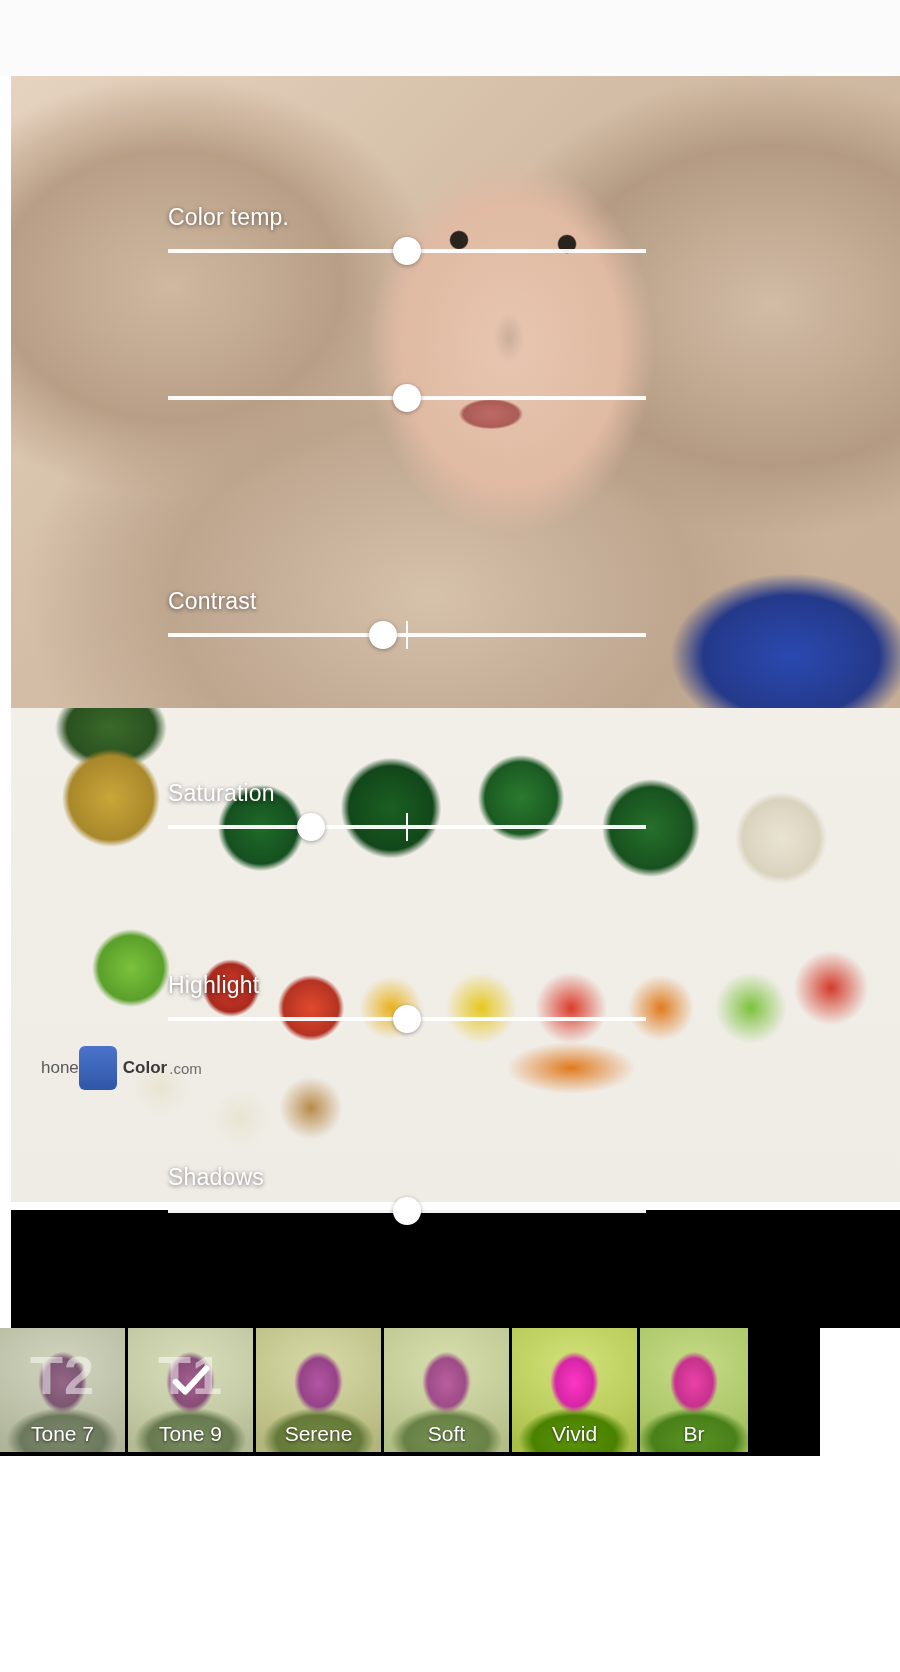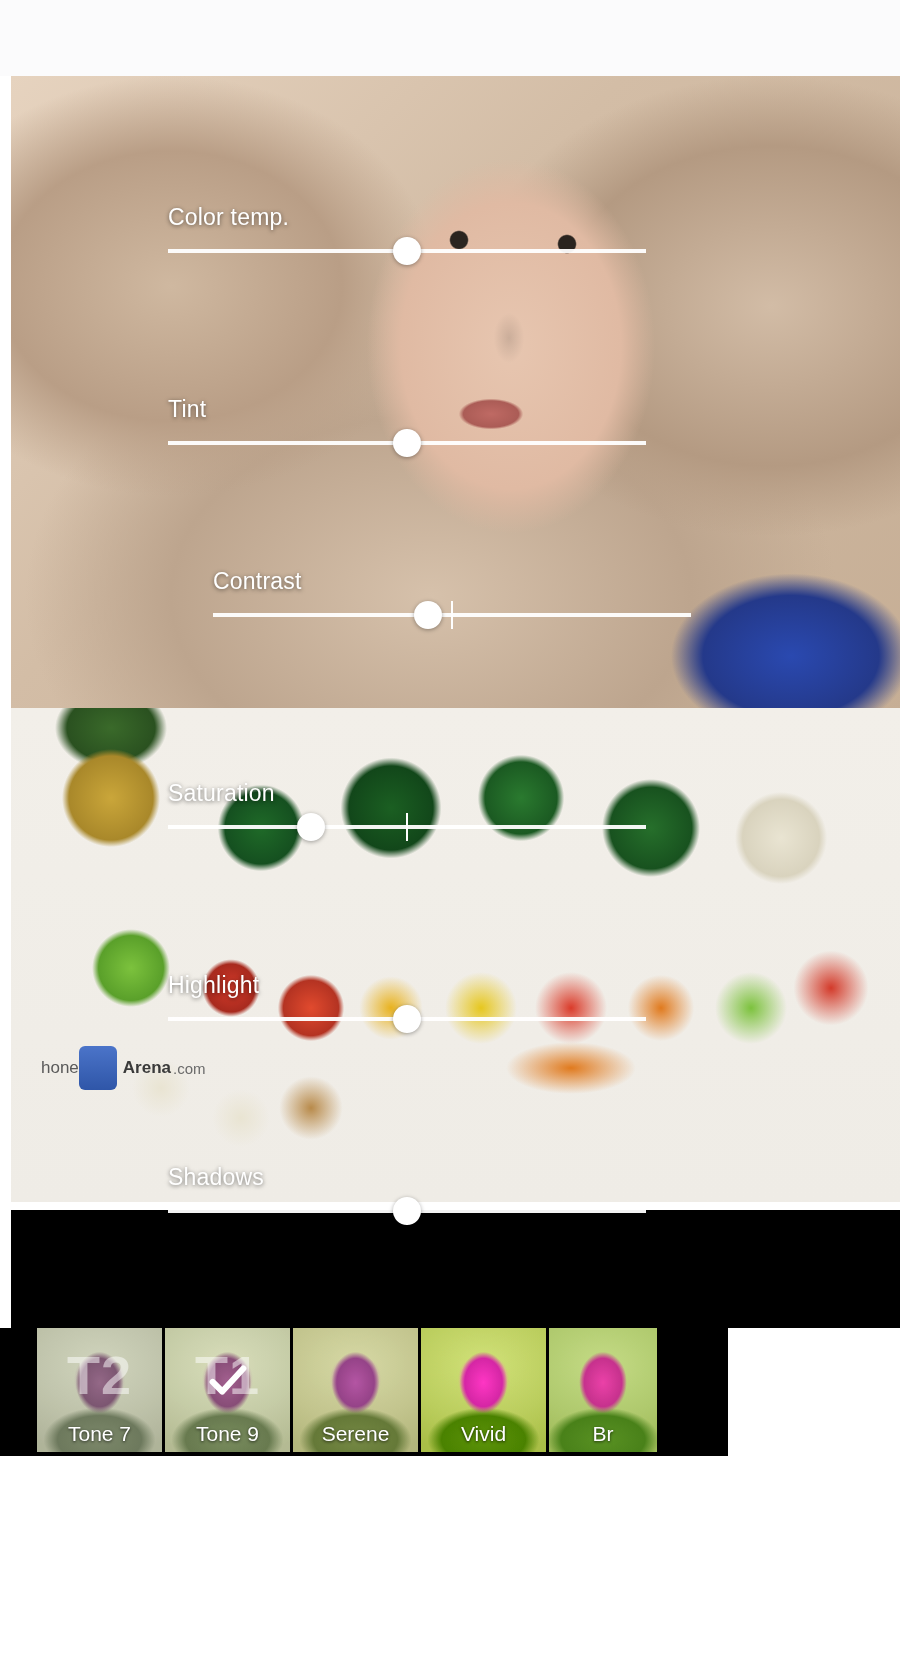--- a/index.html
+++ b/index.html
@@ -66,21 +66,21 @@
 
   
   .sliders { position: absolute; left: 0; top: 76px; width: 900px; height: 1252px; }
   .slider { position: absolute; left: 168px; width: 478px; }
   .slider .label { color: #fff; font-size: 23px; font-weight: 400; letter-spacing: .2px; text-shadow: 0 1px 4px rgba(0,0,0,.55); margin-bottom: 18px; display: block; }
   .slider .track { position: relative; height: 4px; background: rgba(255,255,255,.95); width: 478px; }
   .slider .tick { position: absolute; top: -12px; width: 2px; height: 28px; background: #fff; }
   .slider .thumb { position: absolute; top: 50%; width: 28px; height: 28px; border-radius: 50%; background: #fff; transform: translate(-50%, -50%); box-shadow: 0 1px 4px rgba(0,0,0,.35); }
 
   
-  .strip { position: absolute; left: 0; top: 1328px; width: 728px; height: 128px; background: #000; display: flex; overflow: hidden; padding-left: 37px; }
+  .strip { position: absolute; left: 0; top: 1328px; width: 820px; height: 128px; background: #000; display: flex; overflow: hidden; }
   .chip { position: relative; width: 125px; height: 124px; margin-right: 3px; flex: 0 0 auto; overflow: hidden; }
   .chip:last-child { margin-right: 0; }
   .chip .thumb-img { position: absolute; inset: 0; }
   .chip .name { position: absolute; left: 0; right: 0; bottom: 6px; text-align: center; color: #fff; font-size: 21px; font-weight: 500; text-shadow: 0 1px 3px rgba(0,0,0,.7); }
   .chip .big { position: absolute; left: 0; right: 0; top: 16px; text-align: center; font-size: 54px; font-weight: 700; color: rgba(255,255,255,.5); letter-spacing: 1px; }
   .chip.selected { outline: 3px solid #fff; outline-offset: -3px; }
   .chip .check { position: absolute; left: 50%; top: 42%; transform: translate(-50%,-50%); }
   .chip .check svg { width: 46px; height: 46px; display: block; }
 
   
@@ -100,42 +100,41 @@
 
 <div class="stage">
   <div class="status-pad"></div>
 
   <div class="photo-area">
     <div class="bg-portrait"></div>
     <div class="bg-veg"></div>
     <div class="watermark">
       <span>hone</span>
       <span class="badge"></span>
-      <span style="font-weight:700;color:#3a3a3a">Arena</span>
+      <span style="font-weight:700;color:#3a3a3a">Color</span>
       <span style="font-size:15px;color:#6a6a6a;margin-left:2px">.com</span>
     </div>
     <div class="shadows-panel"></div>
   </div>
 
   <div class="sliders" id="sliders">
       <div class="slider" style="top: 128px;">
         <span class="label">Color temp.</span>
         <div class="track">
           <div class="tick" style="left: calc(50% - 1px);"></div>
           <div class="thumb" style="left: 50%;"></div>
         </div>
       </div>
       <div class="slider" style="top: 320px;">
-        <span class="label">Tint</span>
         <div class="track">
           <div class="tick" style="left: calc(50% - 1px);"></div>
           <div class="thumb" style="left: 50%;"></div>
         </div>
       </div>
-      <div class="slider" style="top: 492px; margin-left: 45px;">
+      <div class="slider" style="top: 512px;">
         <span class="label">Contrast</span>
         <div class="track">
           <div class="tick" style="left: calc(50% - 1px);"></div>
           <div class="thumb" style="left: 45%;"></div>
         </div>
       </div>
       <div class="slider" style="top: 896px;">
         <span class="label">Highlight</span>
         <div class="track">
           <div class="tick" style="left: calc(50% - 1px);"></div>
@@ -172,20 +171,24 @@
             <polyline points="4 13 9 18 20 6"></polyline>
           </svg>
         </div>
         <div class="name">Tone 9</div>
       </div>
       <div class="chip">
         <div class="thumb-img tulip" style="filter: saturate(0.85) hue-rotate(-6deg) brightness(1.02);"></div>
         <div class="name">Serene</div>
       </div>
       <div class="chip">
+        <div class="thumb-img tulip" style="filter: saturate(0.8) brightness(1.08) contrast(0.92);"></div>
+        <div class="name">Soft</div>
+      </div>
+      <div class="chip">
         <div class="thumb-img tulip" style="filter: saturate(1.6) contrast(1.08);"></div>
         <div class="name">Vivid</div>
       </div>
       <div class="chip" style="width: 108px;">
         <div class="thumb-img tulip" style="filter: saturate(1.4) hue-rotate(6deg);"></div>
         <div class="name">Br</div>
       </div>
     </div>
 
   <div class="foot-pad"></div>

